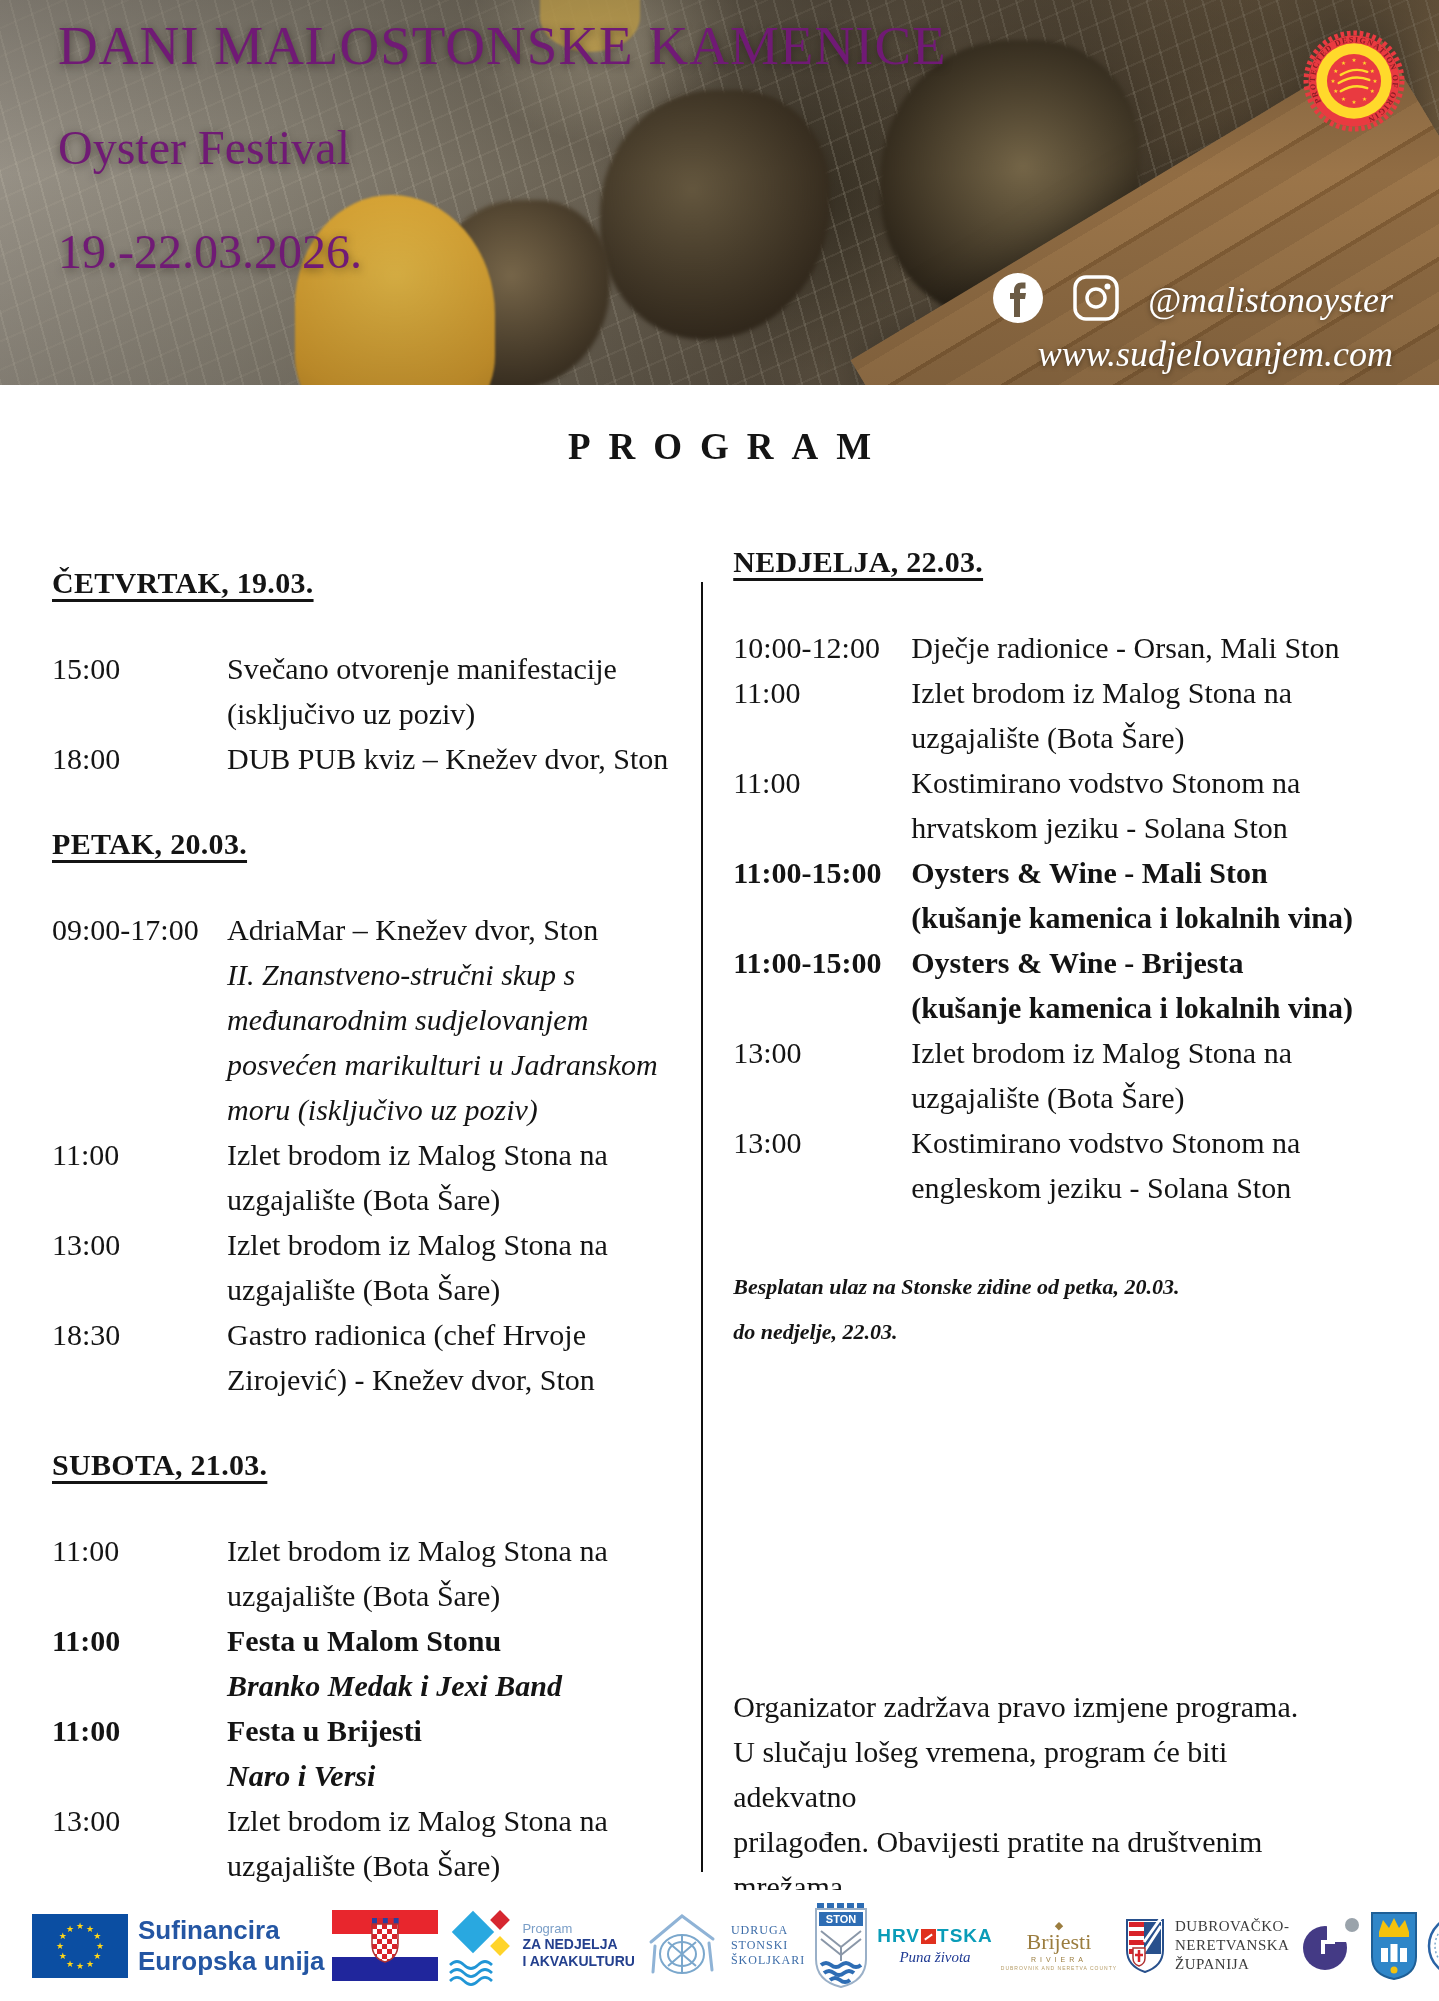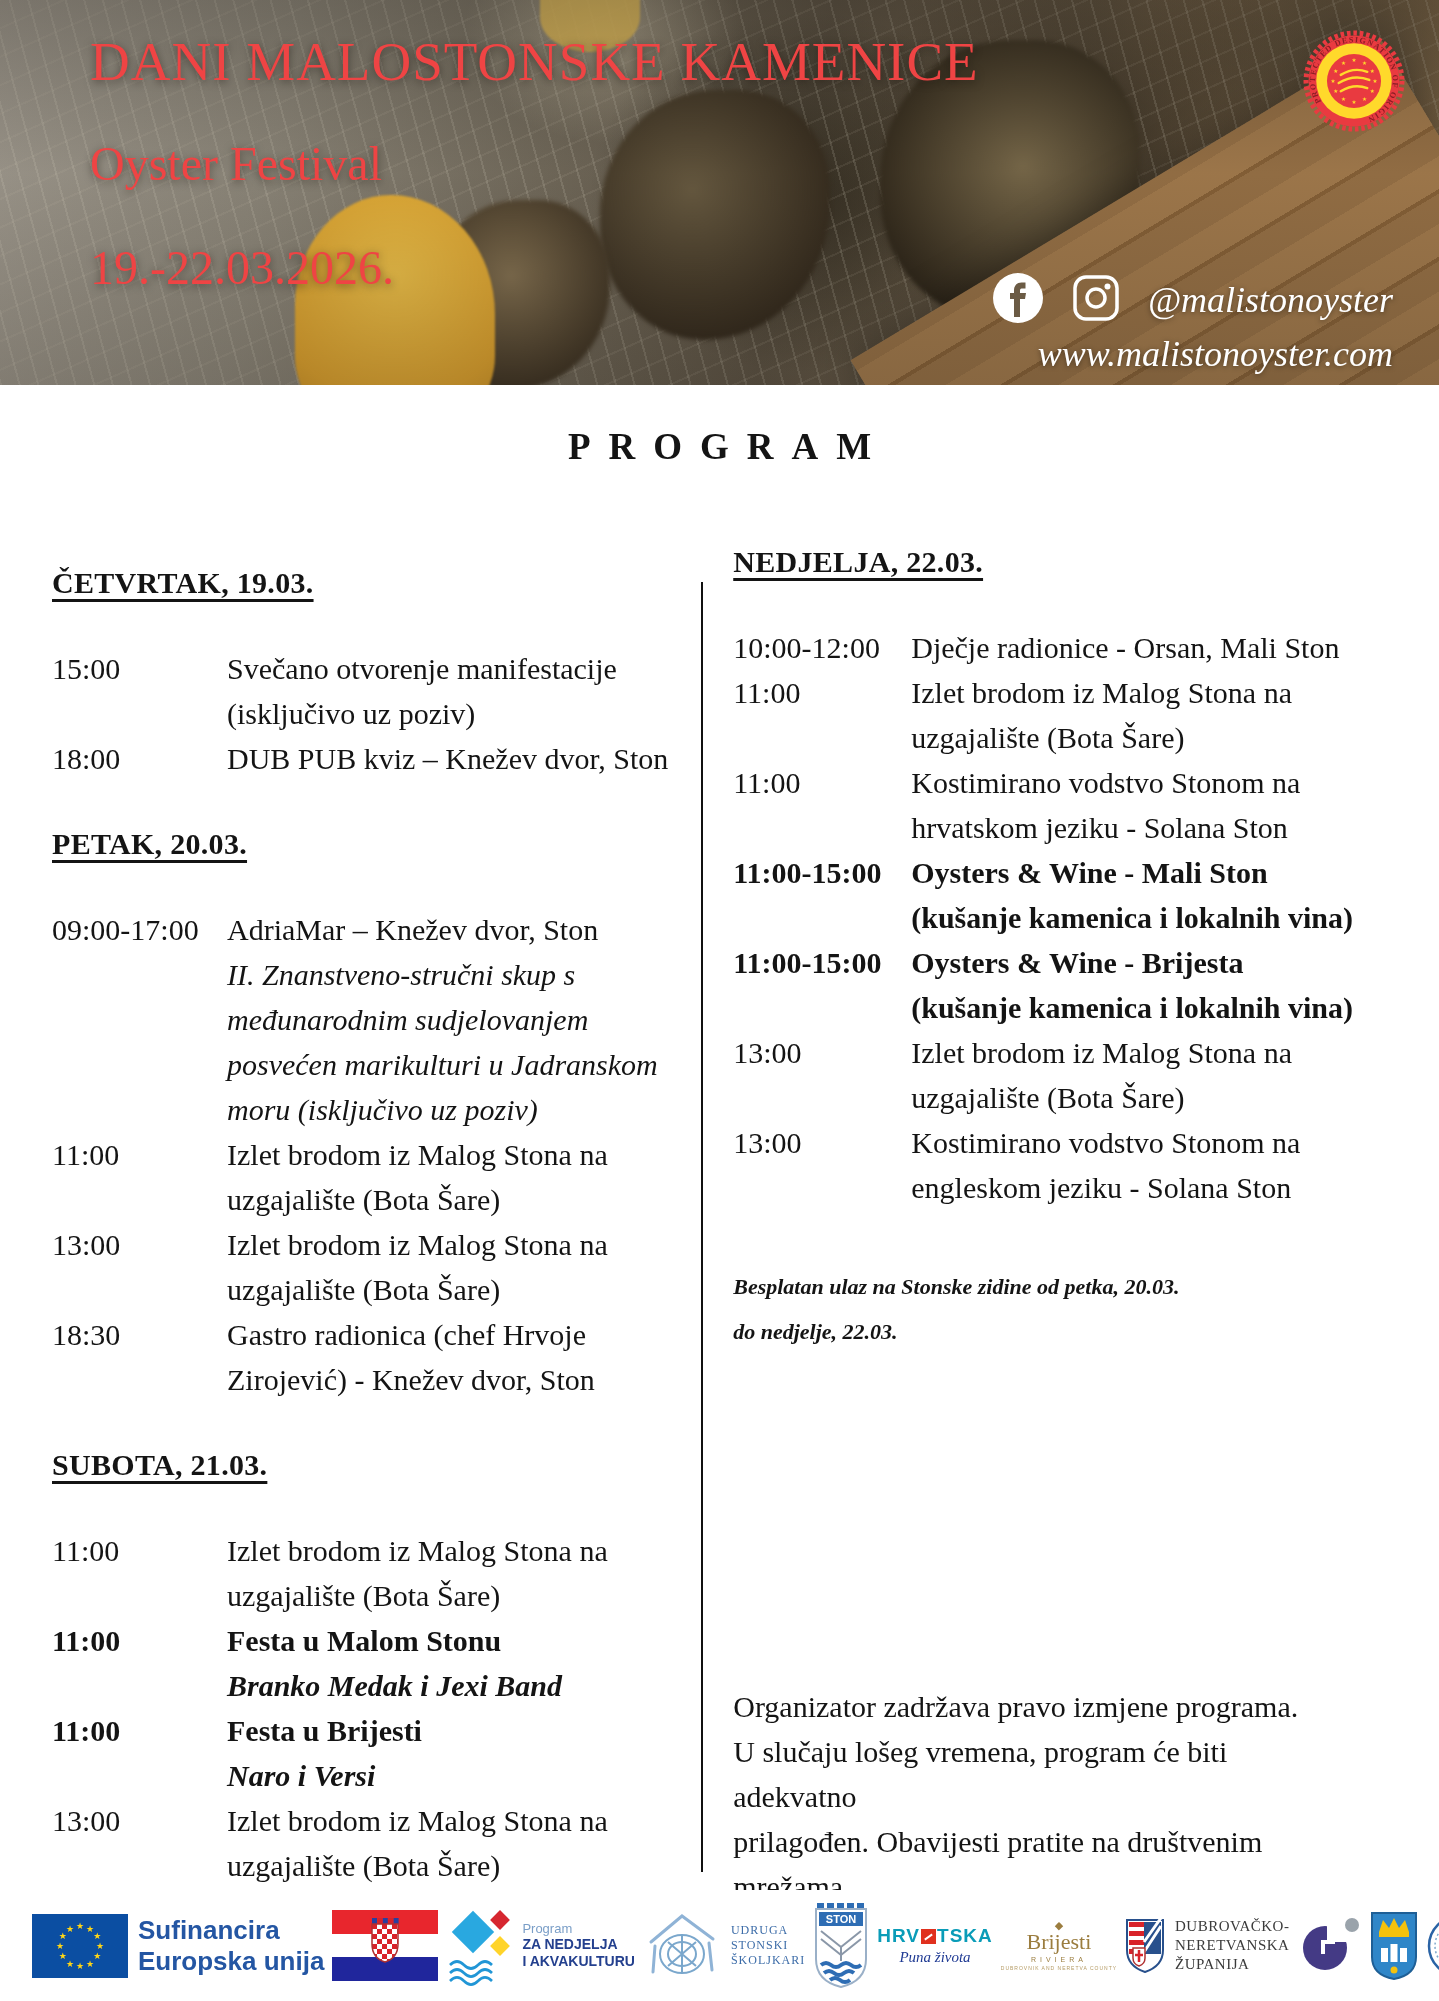--- a/index.html
+++ b/index.html
@@ -26,21 +26,21 @@
     box-shadow:0 0 40px rgba(0,0,0,.35);}
   .lemon1{position:absolute;left:295px;bottom:-40px;width:200px;height:230px;border-radius:48% 52% 30% 30%;
     background:radial-gradient(circle at 50% 35%, #f2c44a, #e2a52e 70%, #c98f22);filter:blur(1px);}
   .lemon2{position:absolute;left:540px;top:-18px;width:100px;height:70px;border-radius:0 0 50% 50%;
     background:#ecc35a;opacity:.85;filter:blur(1px);}
   .oyster{position:absolute;border-radius:50% 40% 55% 45%;filter:blur(2px);}
   .oy1{left:600px;top:90px;width:230px;height:250px;background:radial-gradient(circle at 40% 40%, #6a5c42, #33291c 75%);}
   .oy2{left:880px;top:40px;width:260px;height:280px;background:radial-gradient(circle at 55% 45%, #7c6c4c, #2c2418 78%);}
   .oy3{left:430px;top:200px;width:180px;height:190px;background:radial-gradient(circle at 45% 40%, #857252, #3a2f20 78%);}
 
-  .hero-titles{position:absolute;left:58px;top:30px;color:#ef4444;text-shadow:0 2px 8px rgba(20,16,10,.5);margin-left:32px;}
+  .hero-titles{position:absolute;left:58px;top:14px;color:#701a75;text-shadow:0 2px 8px rgba(20,16,10,.5);}
   .hero-titles h1{margin:0;font-size:55px;font-weight:400;letter-spacing:1px;line-height:64px;}
   .hero-sub{margin-top:44px;font-size:48px;line-height:52px;}
   .hero-date{margin-top:52px;font-size:48px;line-height:52px;}
 
   .social{position:absolute;right:46px;top:272px;color:#fff;text-align:right;
     text-shadow:0 1px 5px rgba(20,16,10,.5);}
   .social-row{display:flex;align-items:center;justify-content:flex-end;gap:27px;}
   .social-handle,.social-web{font-style:italic;font-size:36px;line-height:40px;}
   .social-web{margin-top:6px;}
   .icn{display:block;}
@@ -157,21 +157,21 @@
       </span>
       <span class="icn">
         <svg width="50" height="50" viewBox="0 0 50 50">
           <rect x="4" y="4" width="42" height="42" rx="11" fill="none" stroke="#ffffff" stroke-width="3.5"></rect>
           <circle cx="25" cy="25" r="9" fill="none" stroke="#ffffff" stroke-width="3.5"></circle>
           <circle cx="36.5" cy="13.5" r="3" fill="#ffffff"></circle>
         </svg>
       </span>
       <span class="social-handle">@malistonoyster</span>
     </div>
-    <div class="social-web">www.malistonoyster.com</div>
+    <div class="social-web">www.sudjelovanjem.com</div>
   </div>
 
   <div class="program-title">PROGRAM</div>
 
   <div class="cols">
     <div class="col-left">
   <section class="day">
     <h3 class="day-heading">ČETVRTAK, 19.03.</h3>
     <div class="events">
   <div class="event">

